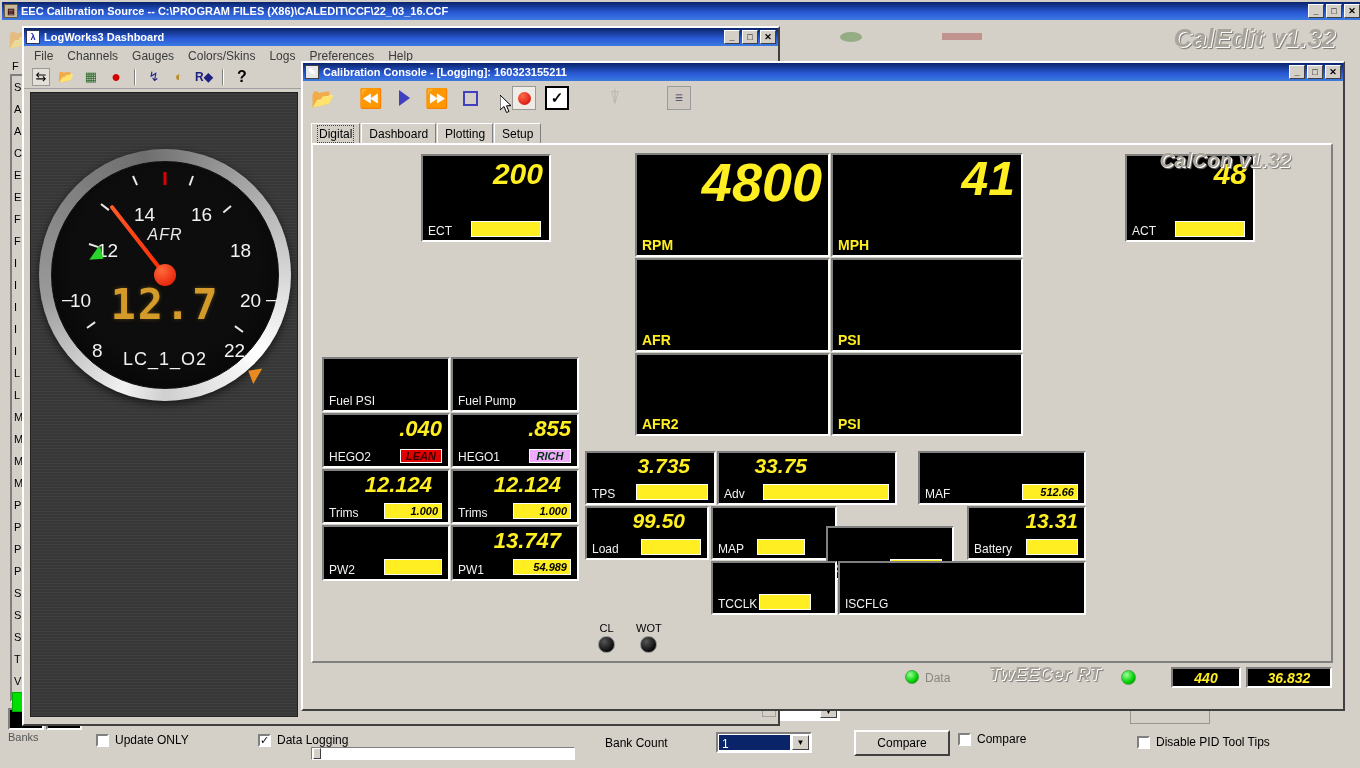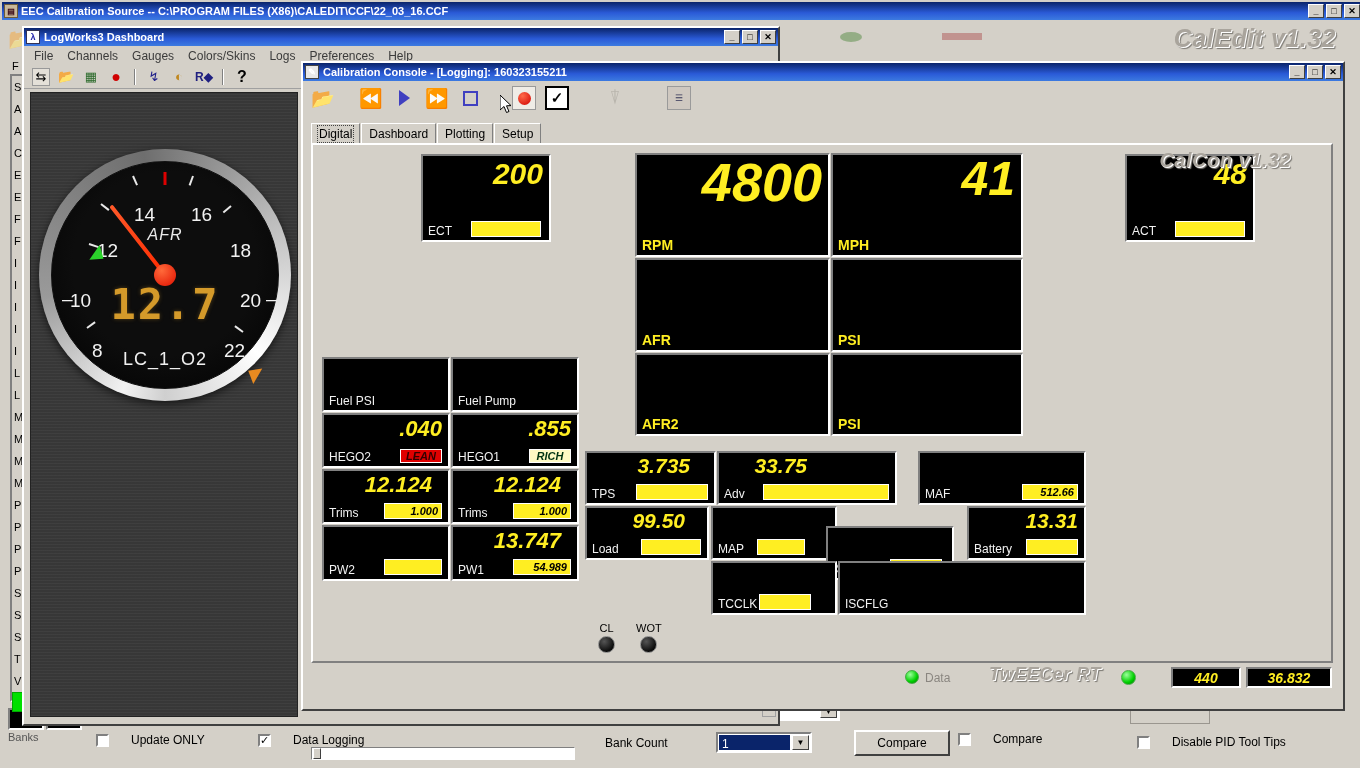--- a/index.html
+++ b/index.html
@@ -90,21 +90,21 @@
   }
 
   
   .ctl-label { font-size: 12px; color: #000; font-family: "Liberation Sans", sans-serif; }
   .cbx {
     width: 13px; height: 13px; background: #fff;
     border: 2px solid; border-color:#808080 #ffffff #ffffff #808080;
     display: inline-flex; align-items: center; justify-content: center;
     font-size: 11px; line-height: 1; color: #000; vertical-align: middle;
   }
-  .chkrow { position: absolute; display: flex; align-items: center; gap: 22px; }
+  .chkrow { position: absolute; display: flex; align-items: center; gap: 6px; }
 
   .combo {
     display: inline-flex; align-items: stretch; height: 21px;
     background: #fff; border: 2px solid; border-color:#808080 #ffffff #ffffff #808080;
   }
   .combo .val {
     flex: 1 1 auto; font-size: 12px; padding: 2px 3px;
     background: #0a246a; color: #fff; margin: 1px; min-width: 54px;
   }
   .combo .arr {
@@ -257,21 +257,21 @@
   .dbox .bar.mini {
     color: #000; font-size: 11px; font-weight: bold; font-style: italic;
     text-align: right; padding-right: 3px; line-height: 14px;
   }
   .badge {
     position: absolute; height: 14px; width: 42px; bottom: 3px; right: 6px;
     font-size: 11px; font-weight: bold; font-style: italic; text-align: center;
     line-height: 13px; border: 1px solid #fff;
   }
   .badge.lean { background: #e00000; color: #300; }
-  .badge.rich { background: #fef9c3; color: #031; }
+  .badge.rich { background: #f0abfc; color: #031; }
 
   
   .lamp-grp { position: absolute; text-align: center; }
   .lamp-lbl { font-size: 11px; color: #000; font-family: "Liberation Sans", sans-serif; }
   .lamp {
     width: 17px; height: 17px; border-radius: 50%; margin: 2px auto 0;
     background: radial-gradient(circle at 35% 30%, #555 0%, #0c0c0c 70%);
     border: 1px solid #888;
   }
 

